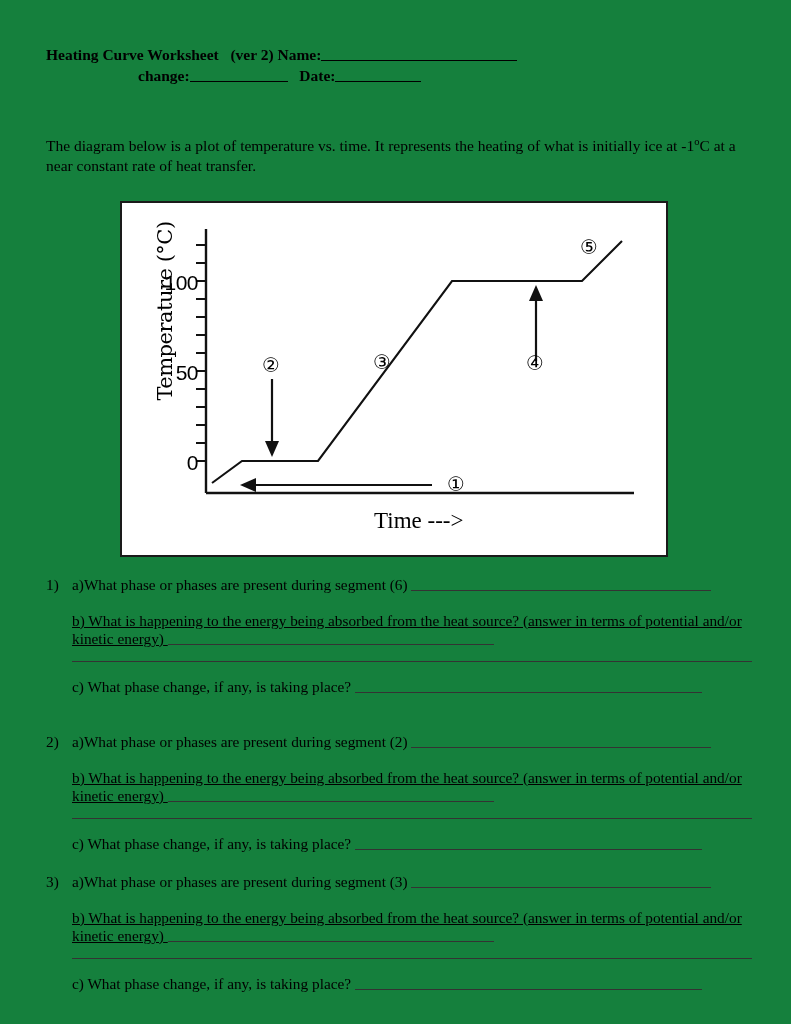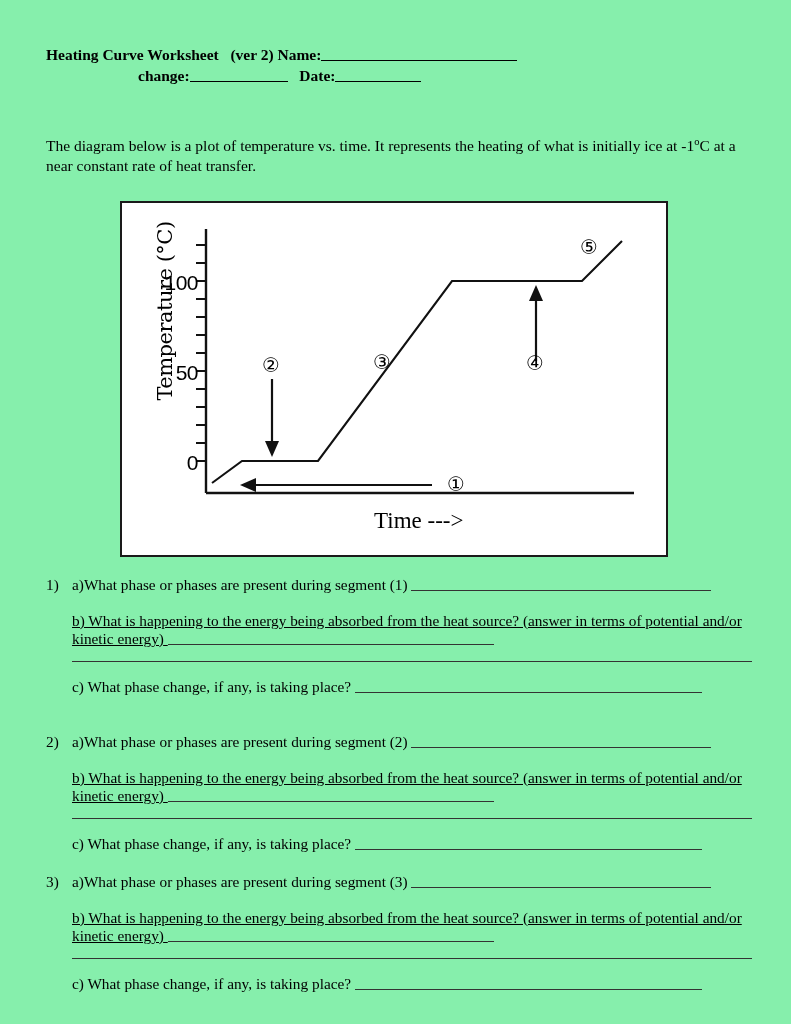--- a/index.html
+++ b/index.html
@@ -4,21 +4,21 @@
 <style>
   html, body {
     margin: 0;
     padding: 0;
     background: #ffffff;
   }
   .page {
     position: relative;
     width: 791px;
     height: 1024px;
-    background: #86efac;
+    background: #15803d;
     font-family: "Liberation Serif", serif;
     color: #000000;
     overflow: hidden;
   }
 
   
   .header {
     position: absolute;
     left: 46px;
     top: 44px;
@@ -220,21 +220,21 @@
     <div class="marker" style="left:251px; top:149px;">③</div>
     <div class="marker" style="left:404px; top:150px;">④</div>
     <div class="marker" style="left:458px; top:34px;">⑤</div>
 
     <div class="xtitle">Time ---&gt;</div>
   </div>
 
   <div class="questions">
 
     <div class="q-block">
-      <div class="q-a"><span class="q-num">1)</span><span>a)What phase or phases are present during segment (1)</span> <span class="rule rule-a"></span></div>
+      <div class="q-a"><span class="q-num">1)</span><span>a)What phase or phases are present during segment (6)</span> <span class="rule rule-a"></span></div>
       <div class="q-b"><span>b) What is happening to the energy being absorbed from the heat source? (answer in terms of potential and/or kinetic energy)</span> <span class="rule rule-b"></span><span class="rule-full"></span></div>
       <div class="q-c"><span>c) What phase change, if any, is taking place?</span> <span class="rule rule-c"></span></div>
     </div>
 
     <div class="q-block" style="margin-top:37px;">
       <div class="q-a"><span class="q-num">2)</span><span>a)What phase or phases are present during segment (2)</span> <span class="rule rule-a"></span></div>
       <div class="q-b"><span>b) What is happening to the energy being absorbed from the heat source? (answer in terms of potential and/or kinetic energy)</span> <span class="rule rule-b"></span><span class="rule-full"></span></div>
       <div class="q-c"><span>c) What phase change, if any, is taking place?</span> <span class="rule rule-c"></span></div>
     </div>
 

